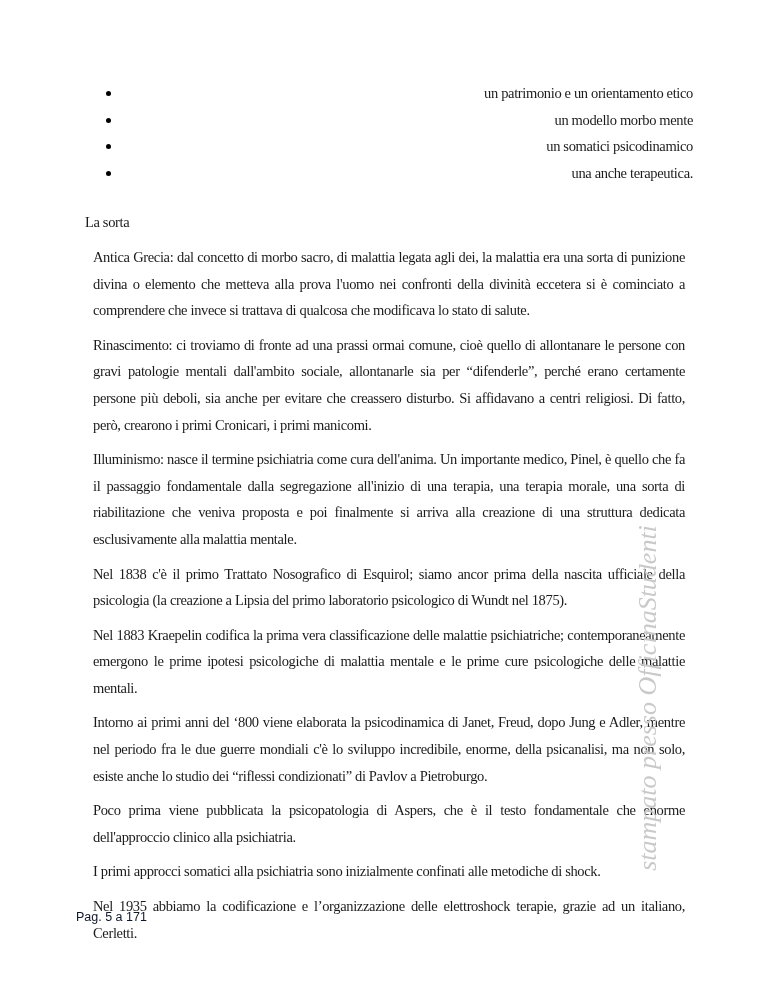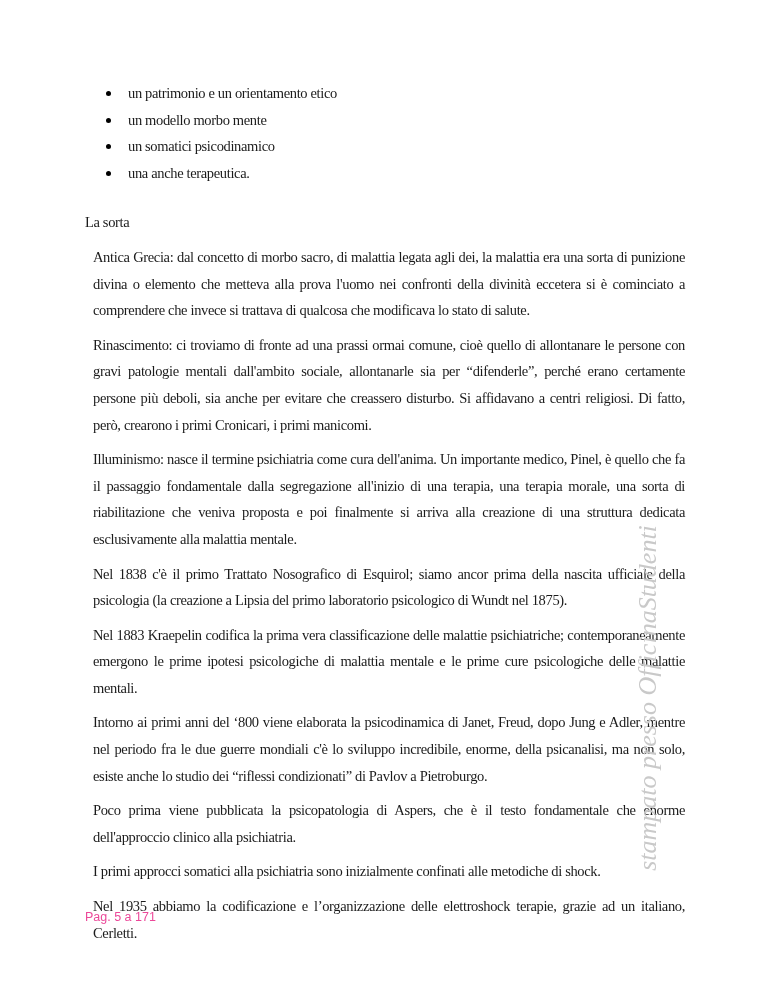--- a/index.html
+++ b/index.html
@@ -25,20 +25,21 @@
     list-style: none;
     margin: 0;
     padding: 0;
   }
   .bullet-list li {
     position: relative;
     padding-left: 43px;
     font-size: 14.5px;
     letter-spacing: -0.35px;
     line-height: 26.6px;
+    text-align: right;
   }
   .bullet-marker {
     position: absolute;
     left: 21px;
     top: 11px;
     width: 5px;
     height: 5px;
     border-radius: 50%;
     background: #000000;
   }
@@ -65,25 +66,25 @@
     transform-origin: center center;
     white-space: nowrap;
     font-family: "Liberation Serif", serif;
     font-style: italic;
     font-size: 26px;
     color: #c9c9c9;
     pointer-events: none;
   }
   .footer {
     position: absolute;
-    left: 85px;
+    left: 76px;
     top: 910px;
     font-family: "Liberation Sans", sans-serif;
     font-size: 12.5px;
-    color: #ec4899;
+    color: #0f172a;
   }
 </style>
 </head>
 <body>
 
 <div class="page-content">
 
   <ul class="bullet-list">
     <li>
       <span class="bullet-marker"></span>

